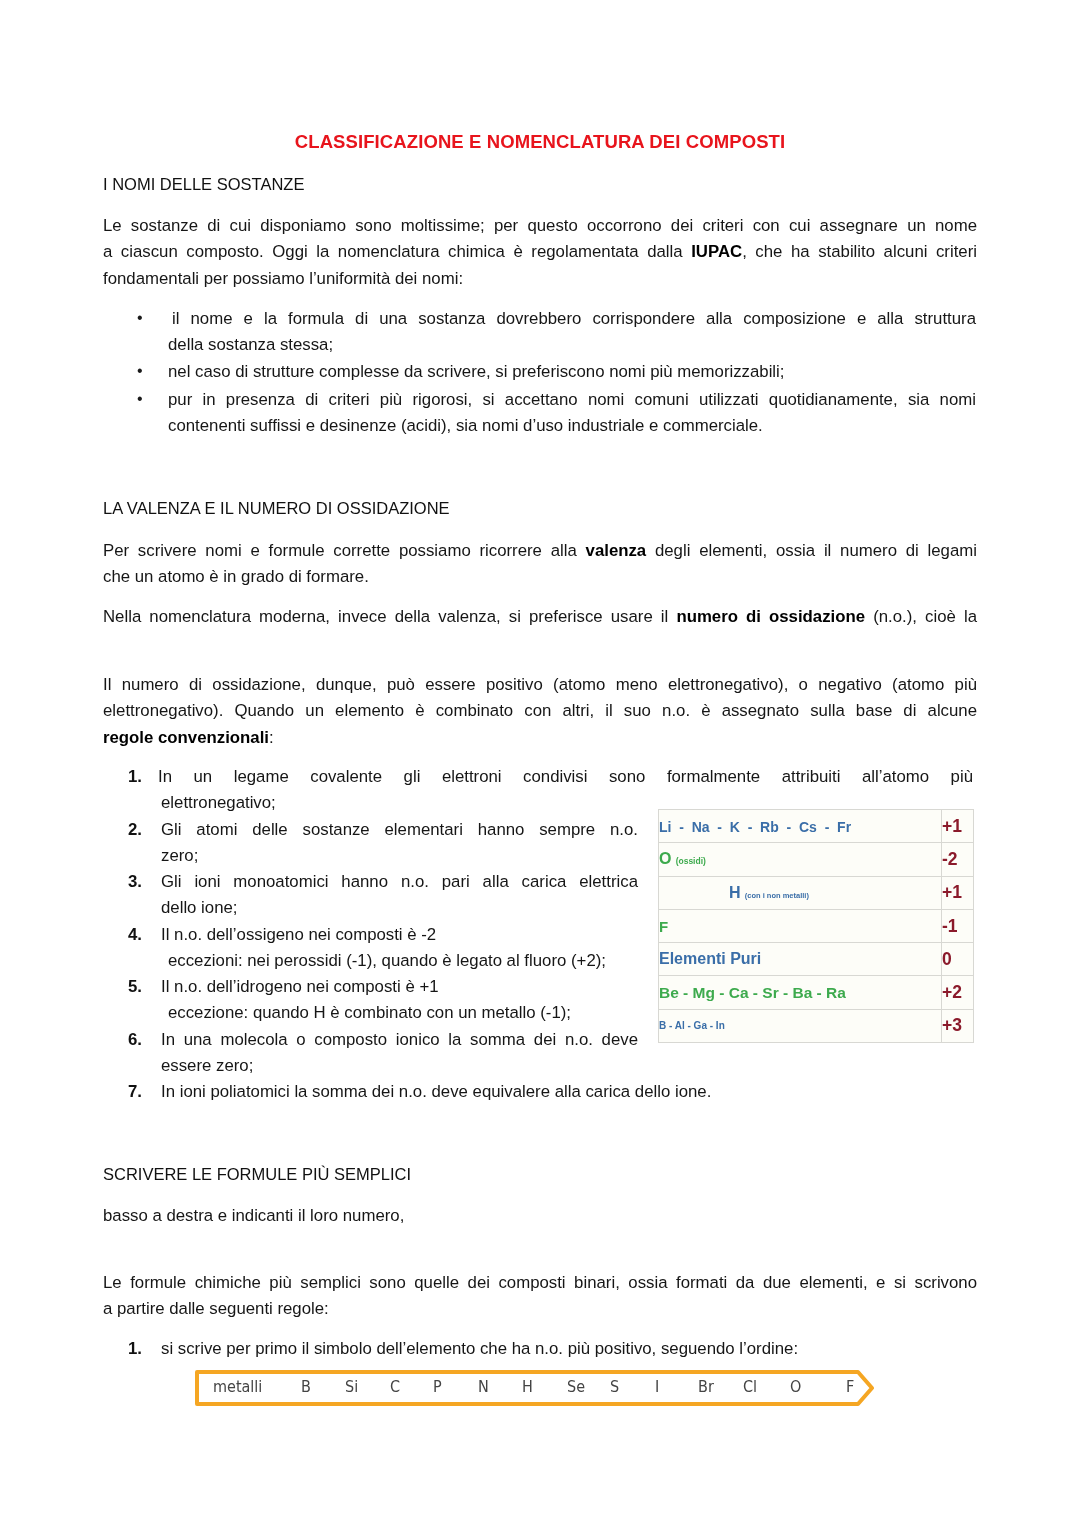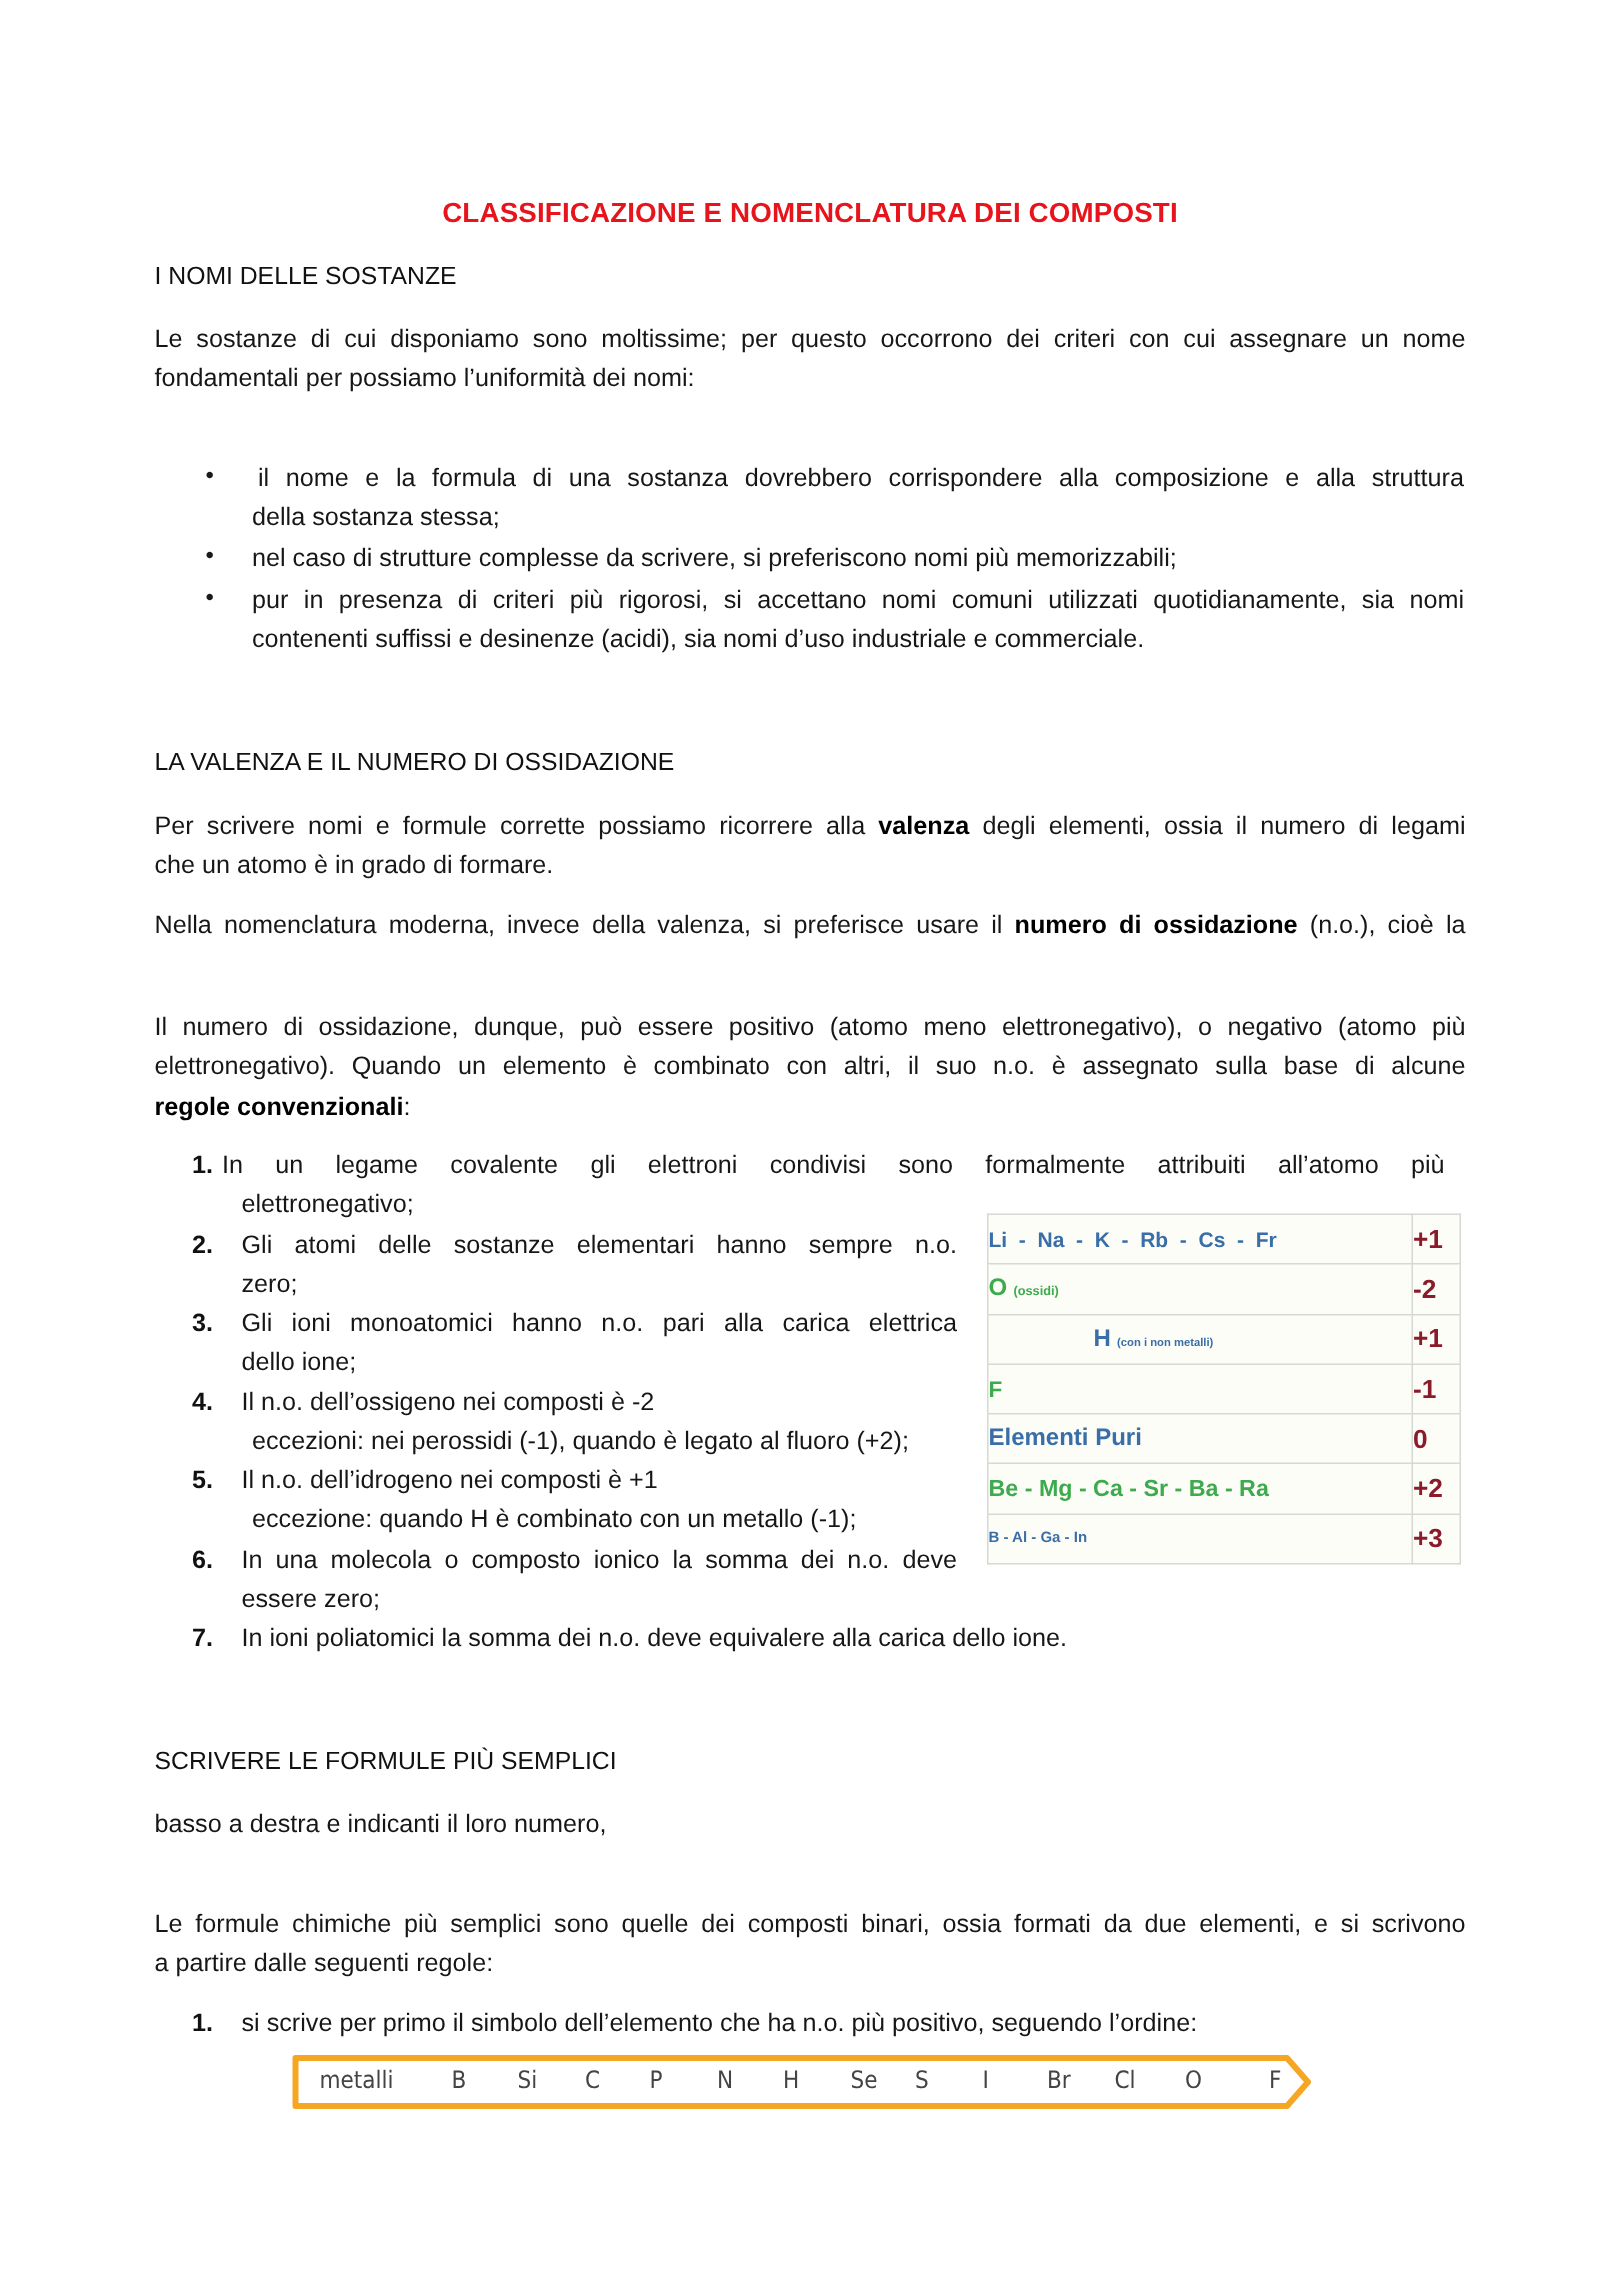--- a/index.html
+++ b/index.html
@@ -45,20 +45,21 @@
 </style>
 </head>
 <body>
 
 <div class="abs title">CLASSIFICAZIONE E NOMENCLATURA DEI COMPOSTI</div>
 
 <div class="abs heading" style="top:175px">I NOMI DELLE SOSTANZE</div>
 
 <div class="abs para" style="top:213px">
   <span class="just">Le sostanze di cui disponiamo sono moltissime; per questo occorrono dei criteri con cui assegnare un nome</span>
+  <span class="just"><span>a ciascun composto. Oggi la nomenclatura chimica è regolamentata dalla </span><b>IUPAC</b><span>, che ha stabilito alcuni criteri</span></span>
   <span>fondamentali per possiamo l’uniformità dei nomi:</span>
 </div>
 
 <div>
   <span class="abs bullet-dot" style="top:309px">•</span>
   <span class="abs line" style="left:168px; width:808px; top:309px;">
       <span class="just" style="padding-left:4px">il nome e la formula di una sostanza dovrebbero corrispondere alla composizione e alla struttura</span>
     </span>
   <span class="abs line" style="left:168px; top:335px;">della sostanza stessa;</span>
 
@@ -84,21 +85,21 @@
 </div>
 
 <div class="abs para" style="top:672px">
   <span class="just">Il numero di ossidazione, dunque, può essere positivo (atomo meno elettronegativo), o negativo (atomo più</span>
   <span class="just">elettronegativo). Quando un elemento è combinato con altri, il suo n.o. è assegnato sulla base di alcune</span>
   <span><b>regole convenzionali</b><span>:</span></span>
 </div>
 
 <div>
   <span class="abs line num" style="left:128px; top:767px;">1.</span>
-  <span class="abs line" style="left:148px; width:815px; top:767px;">
+  <span class="abs line" style="left:158px; width:815px; top:767px;">
       <span class="just">In un legame covalente gli elettroni condivisi sono formalmente attribuiti all’atomo più</span>
     </span>
   <span class="abs line" style="left:161px; top:793px;">elettronegativo;</span>
 
   <span class="abs line num" style="left:128px; top:820px;">2.</span>
   <span class="abs line" style="left:161px; width:477px; top:820px;">
       <span class="just">Gli atomi delle sostanze elementari hanno sempre n.o.</span>
     </span>
   <span class="abs line" style="left:161px; top:846px;">zero;</span>
 

